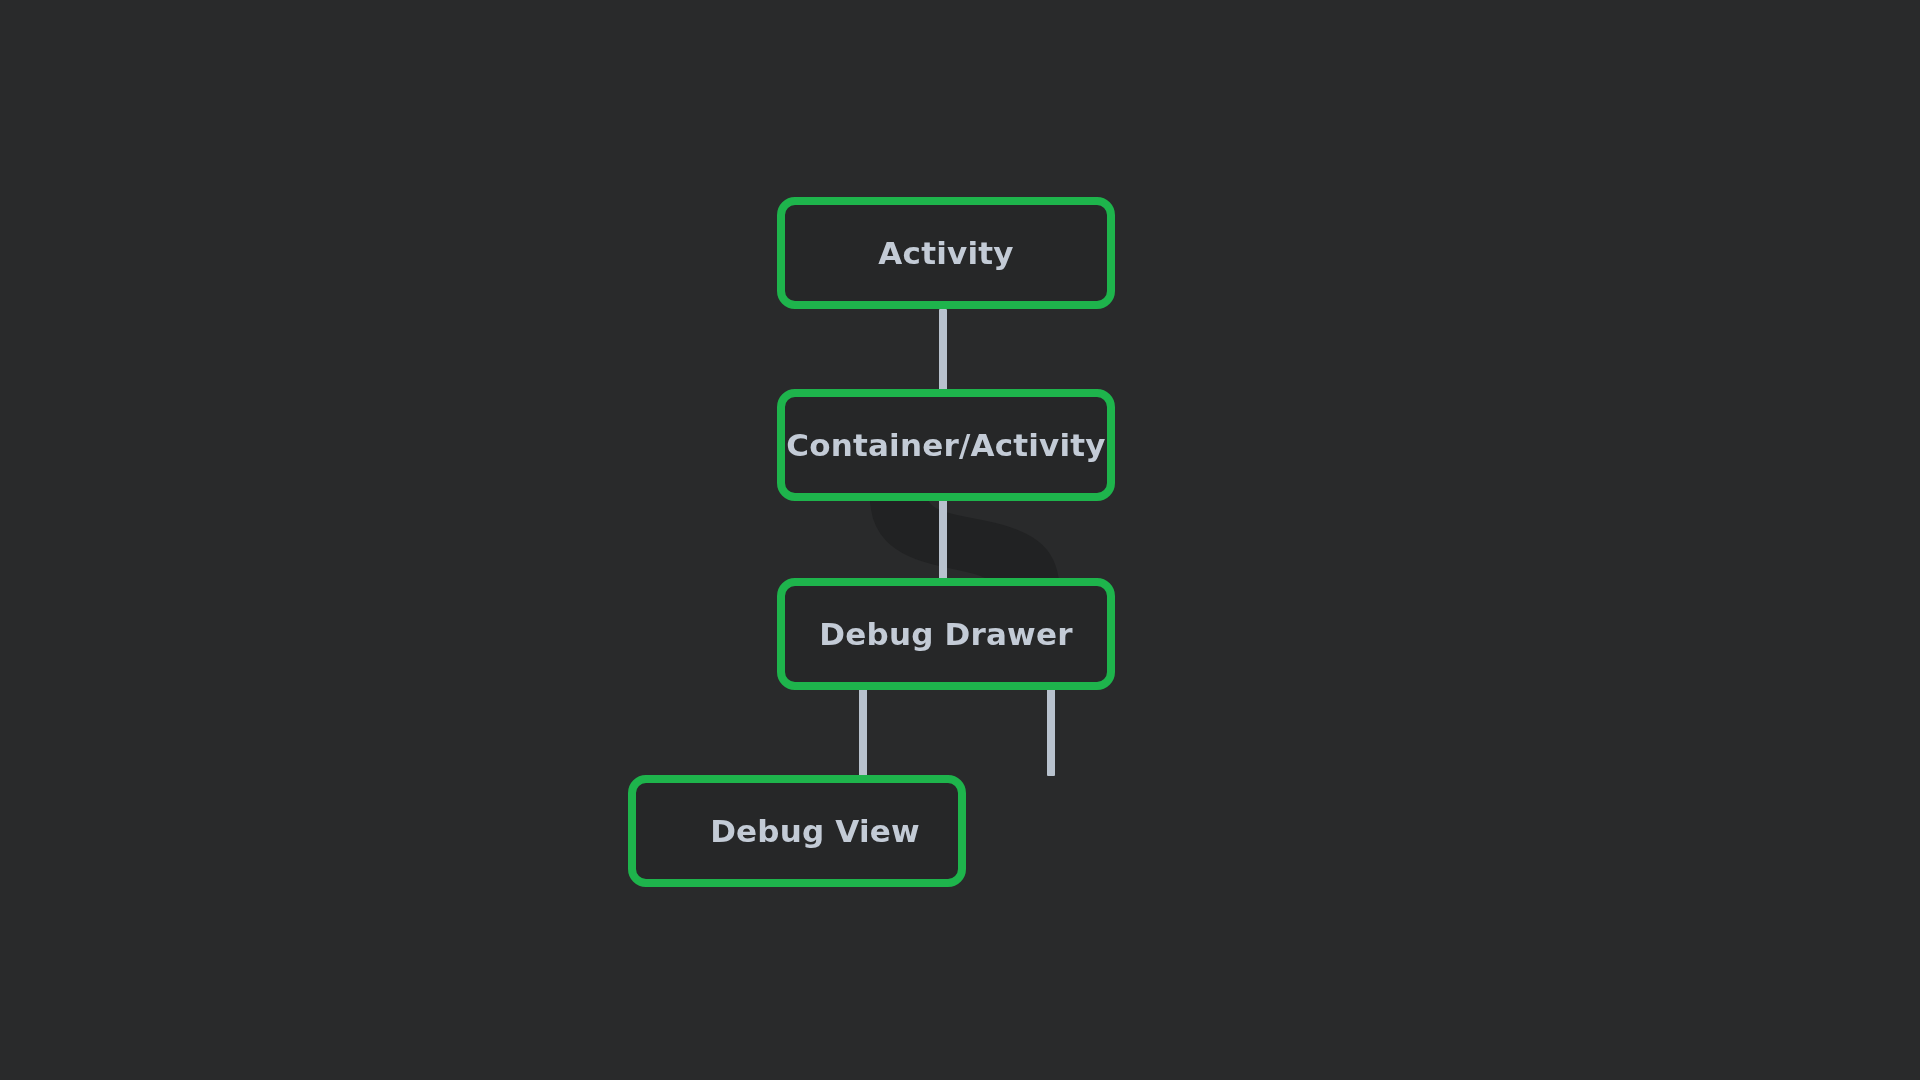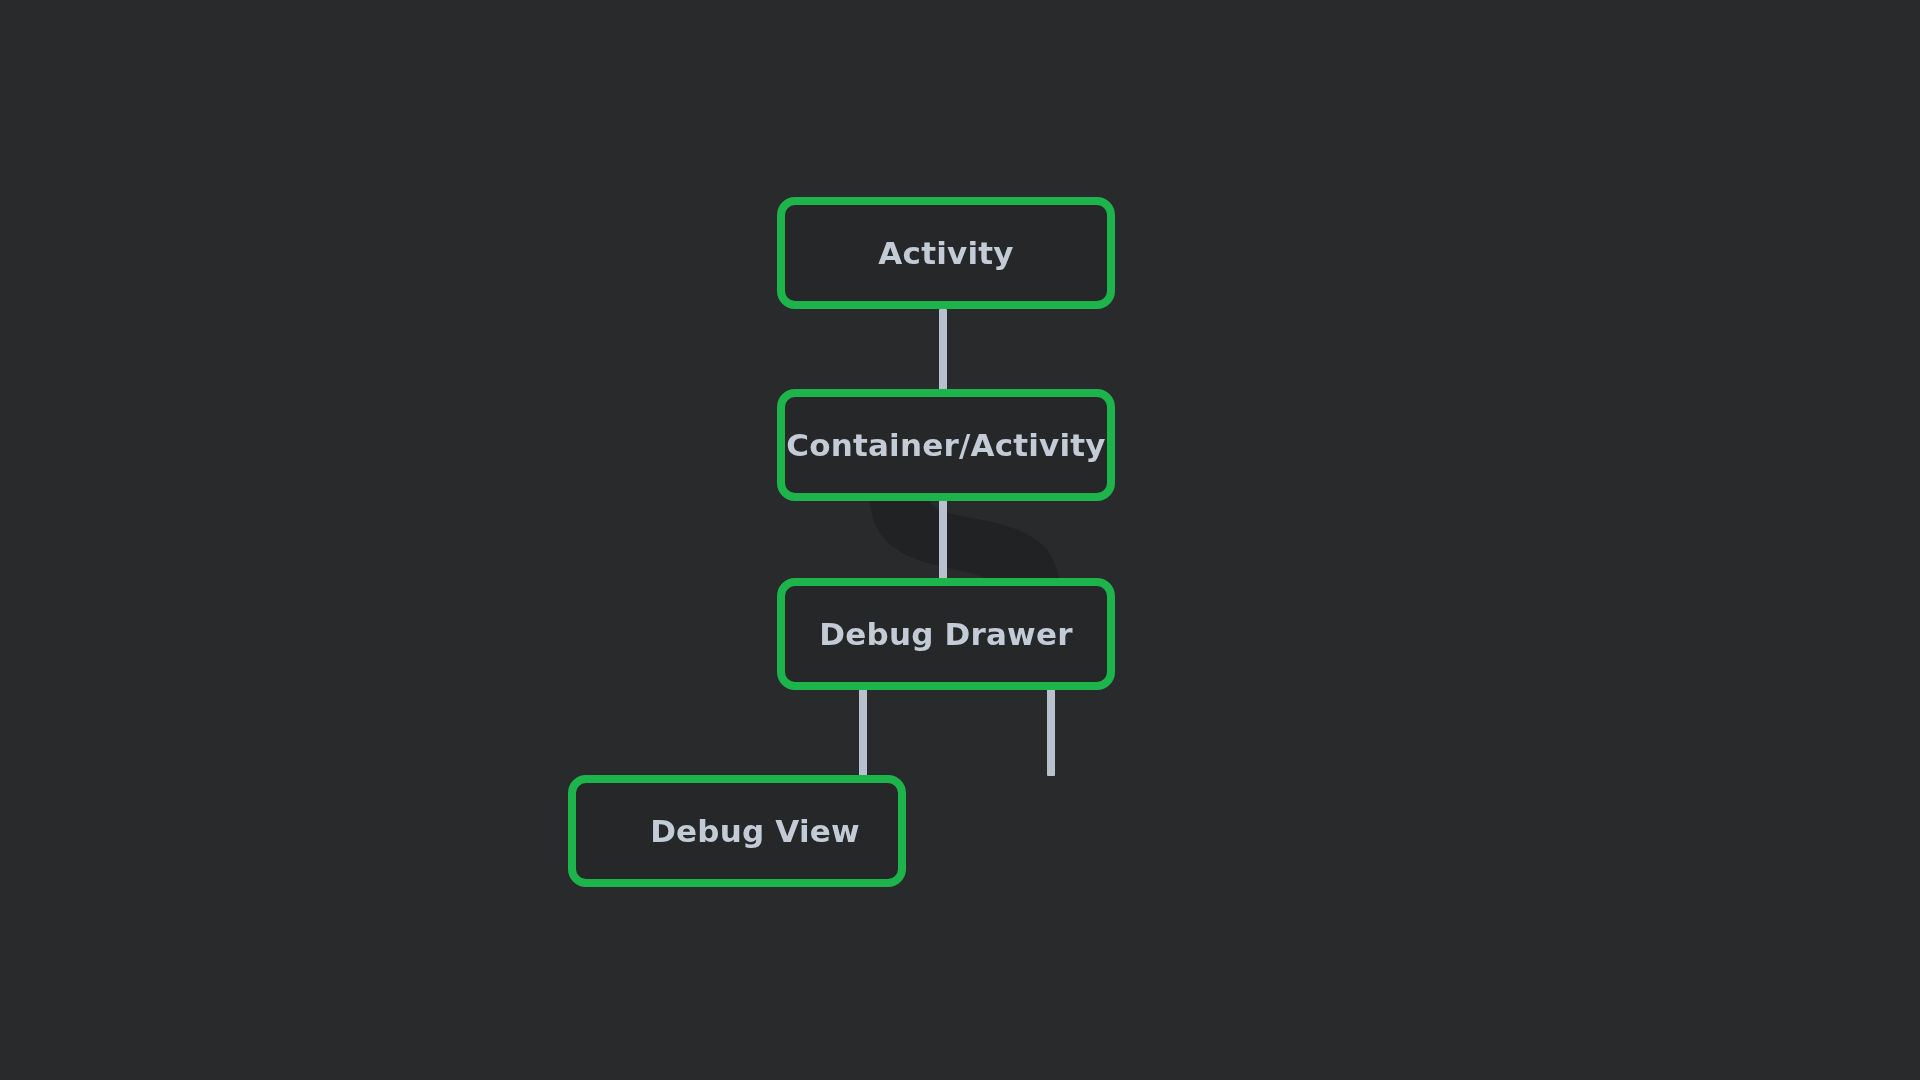--- a/index.html
+++ b/index.html
@@ -54,21 +54,21 @@
   .node .label {
     color: #c3cbd6;
     font-size: 31px;
     font-weight: bold;
     letter-spacing: 0.2px;
     white-space: nowrap;
   }
   .node-activity            { left: 777px; top: 197px; }
   .node-container-navigator { left: 777px; top: 389px; }
   .node-debug-drawer        { left: 777px; top: 578px; }
-  .node-debug-view          { left: 568px; top: 775px; padding-left: 36px; }
+  .node-debug-view          { left: 628px; top: 775px; padding-left: 36px; }
   .node-content             { left: 991px; top: 775px; }
 </style>
 </head>
 <body>
 
 <div class="stage">
 
   <div class="watermark">S</div>
 
   <div class="connector edge-activity-container"></div>

